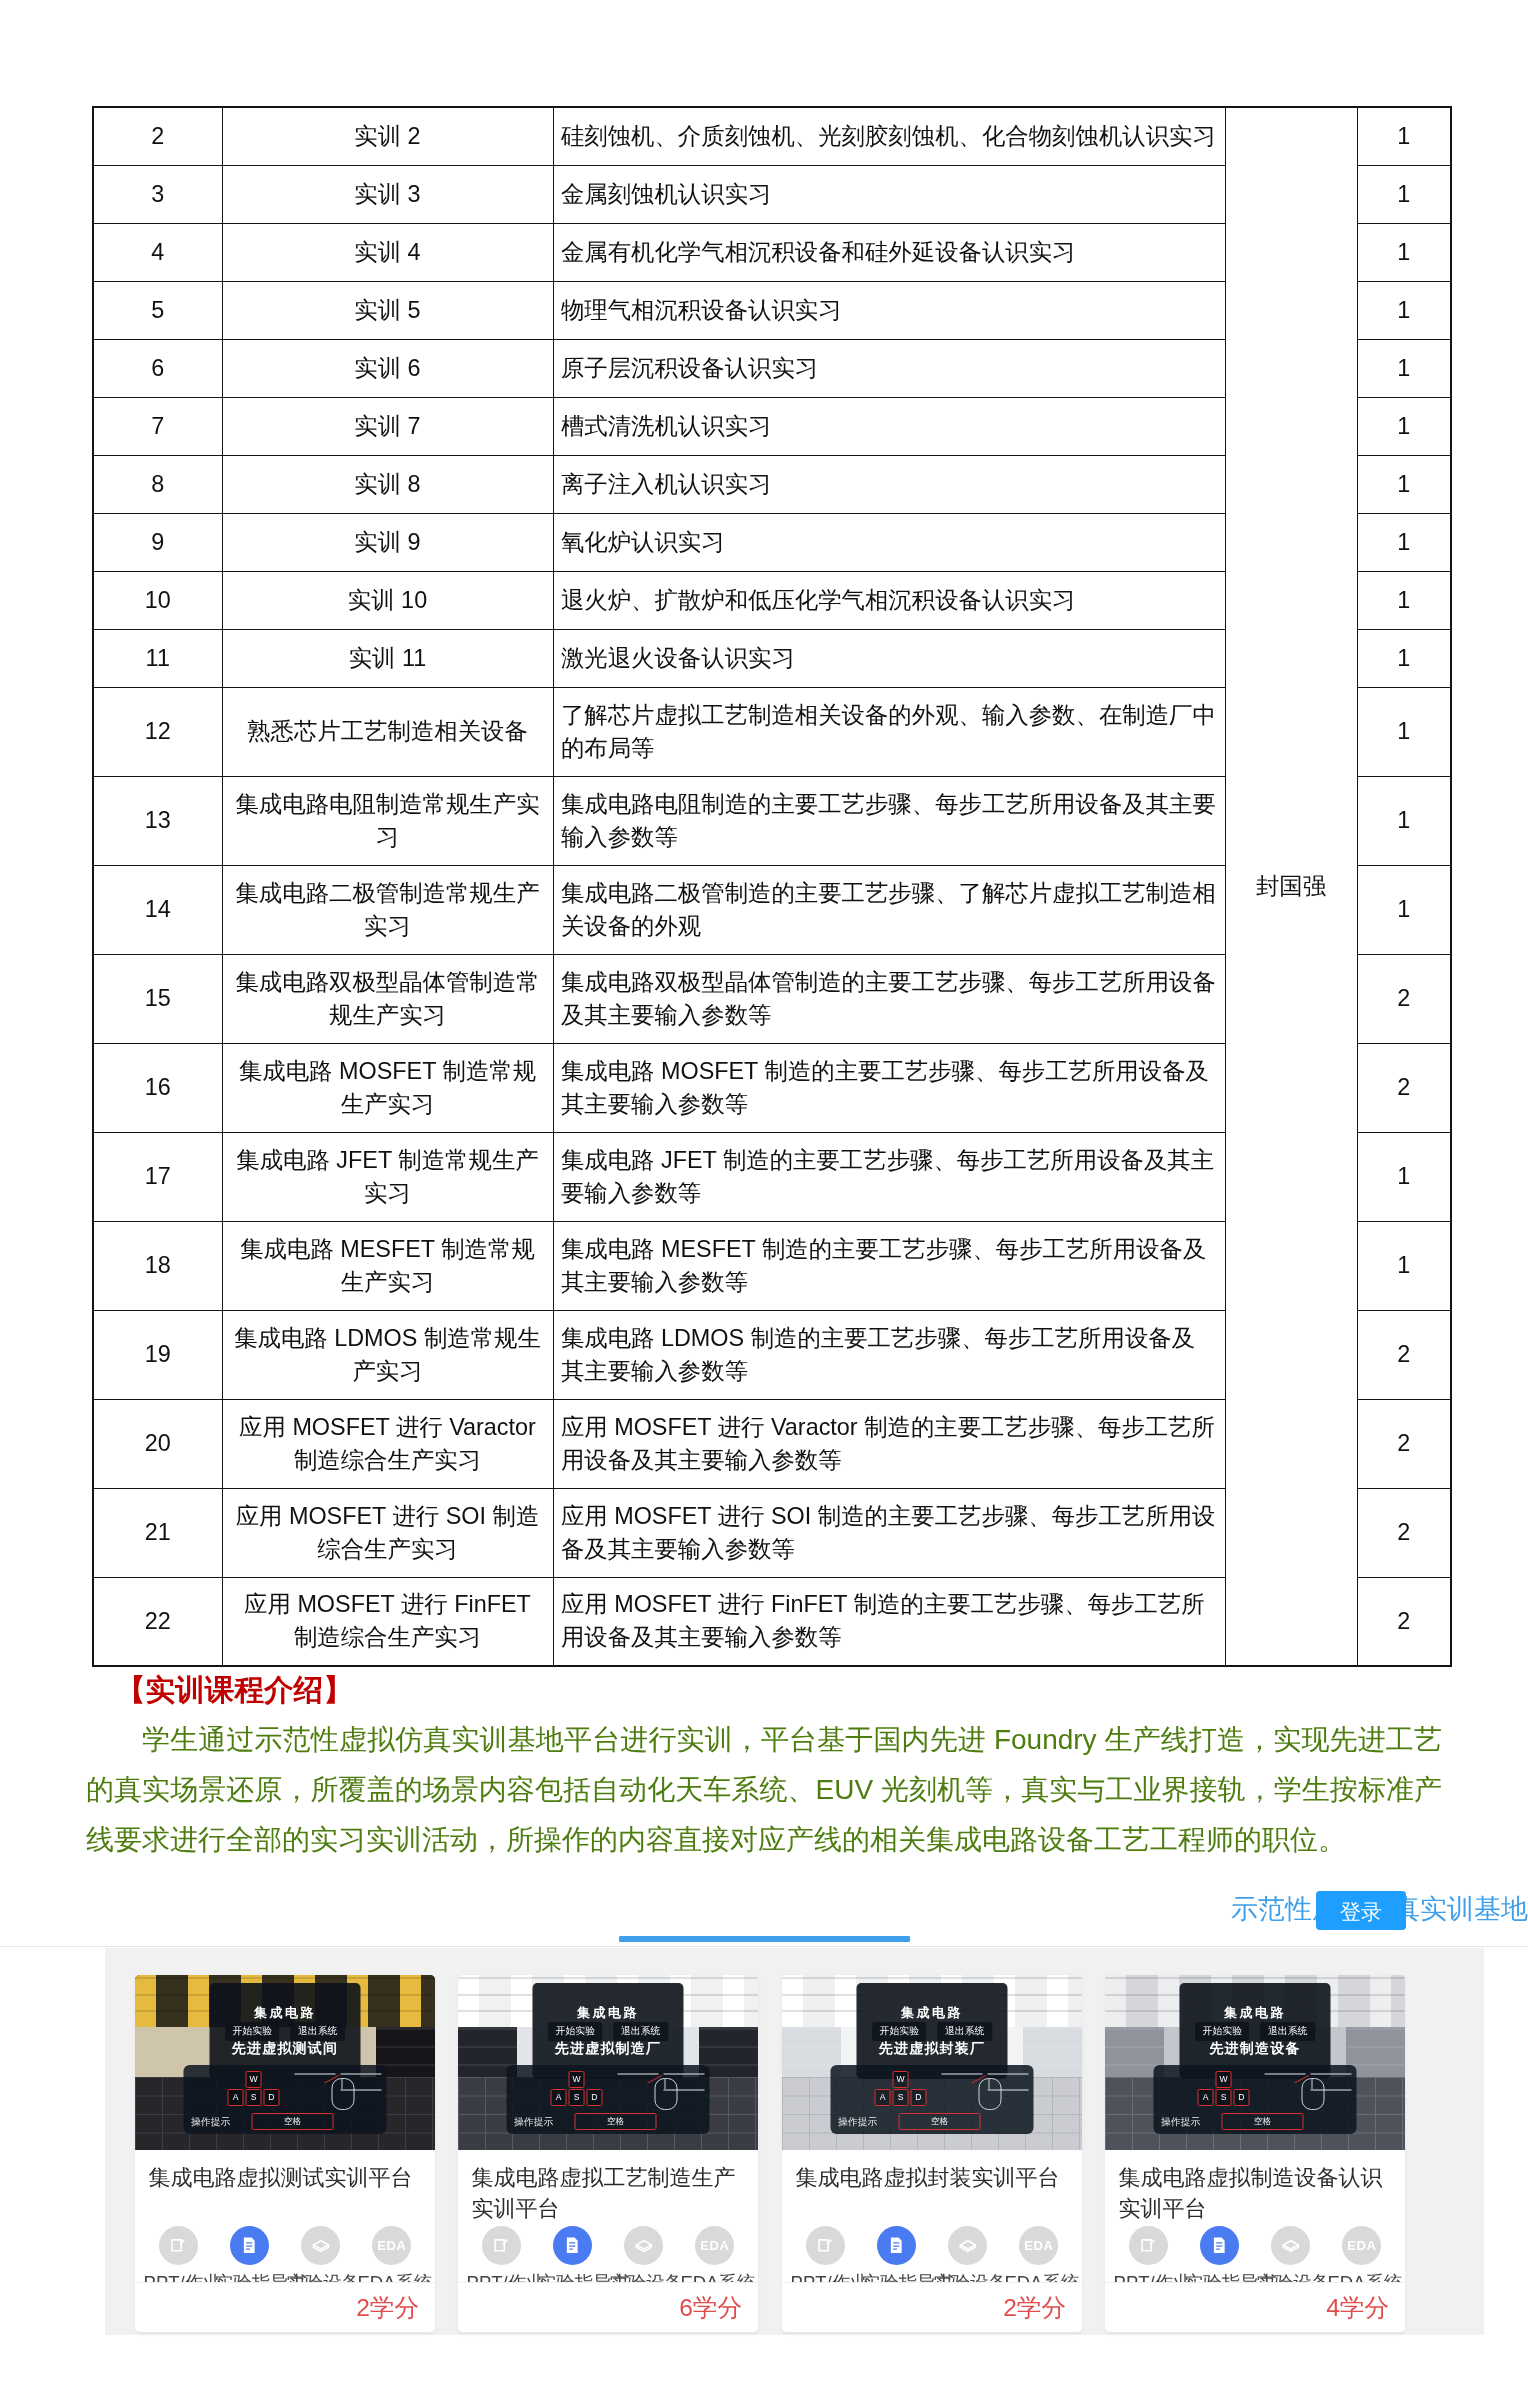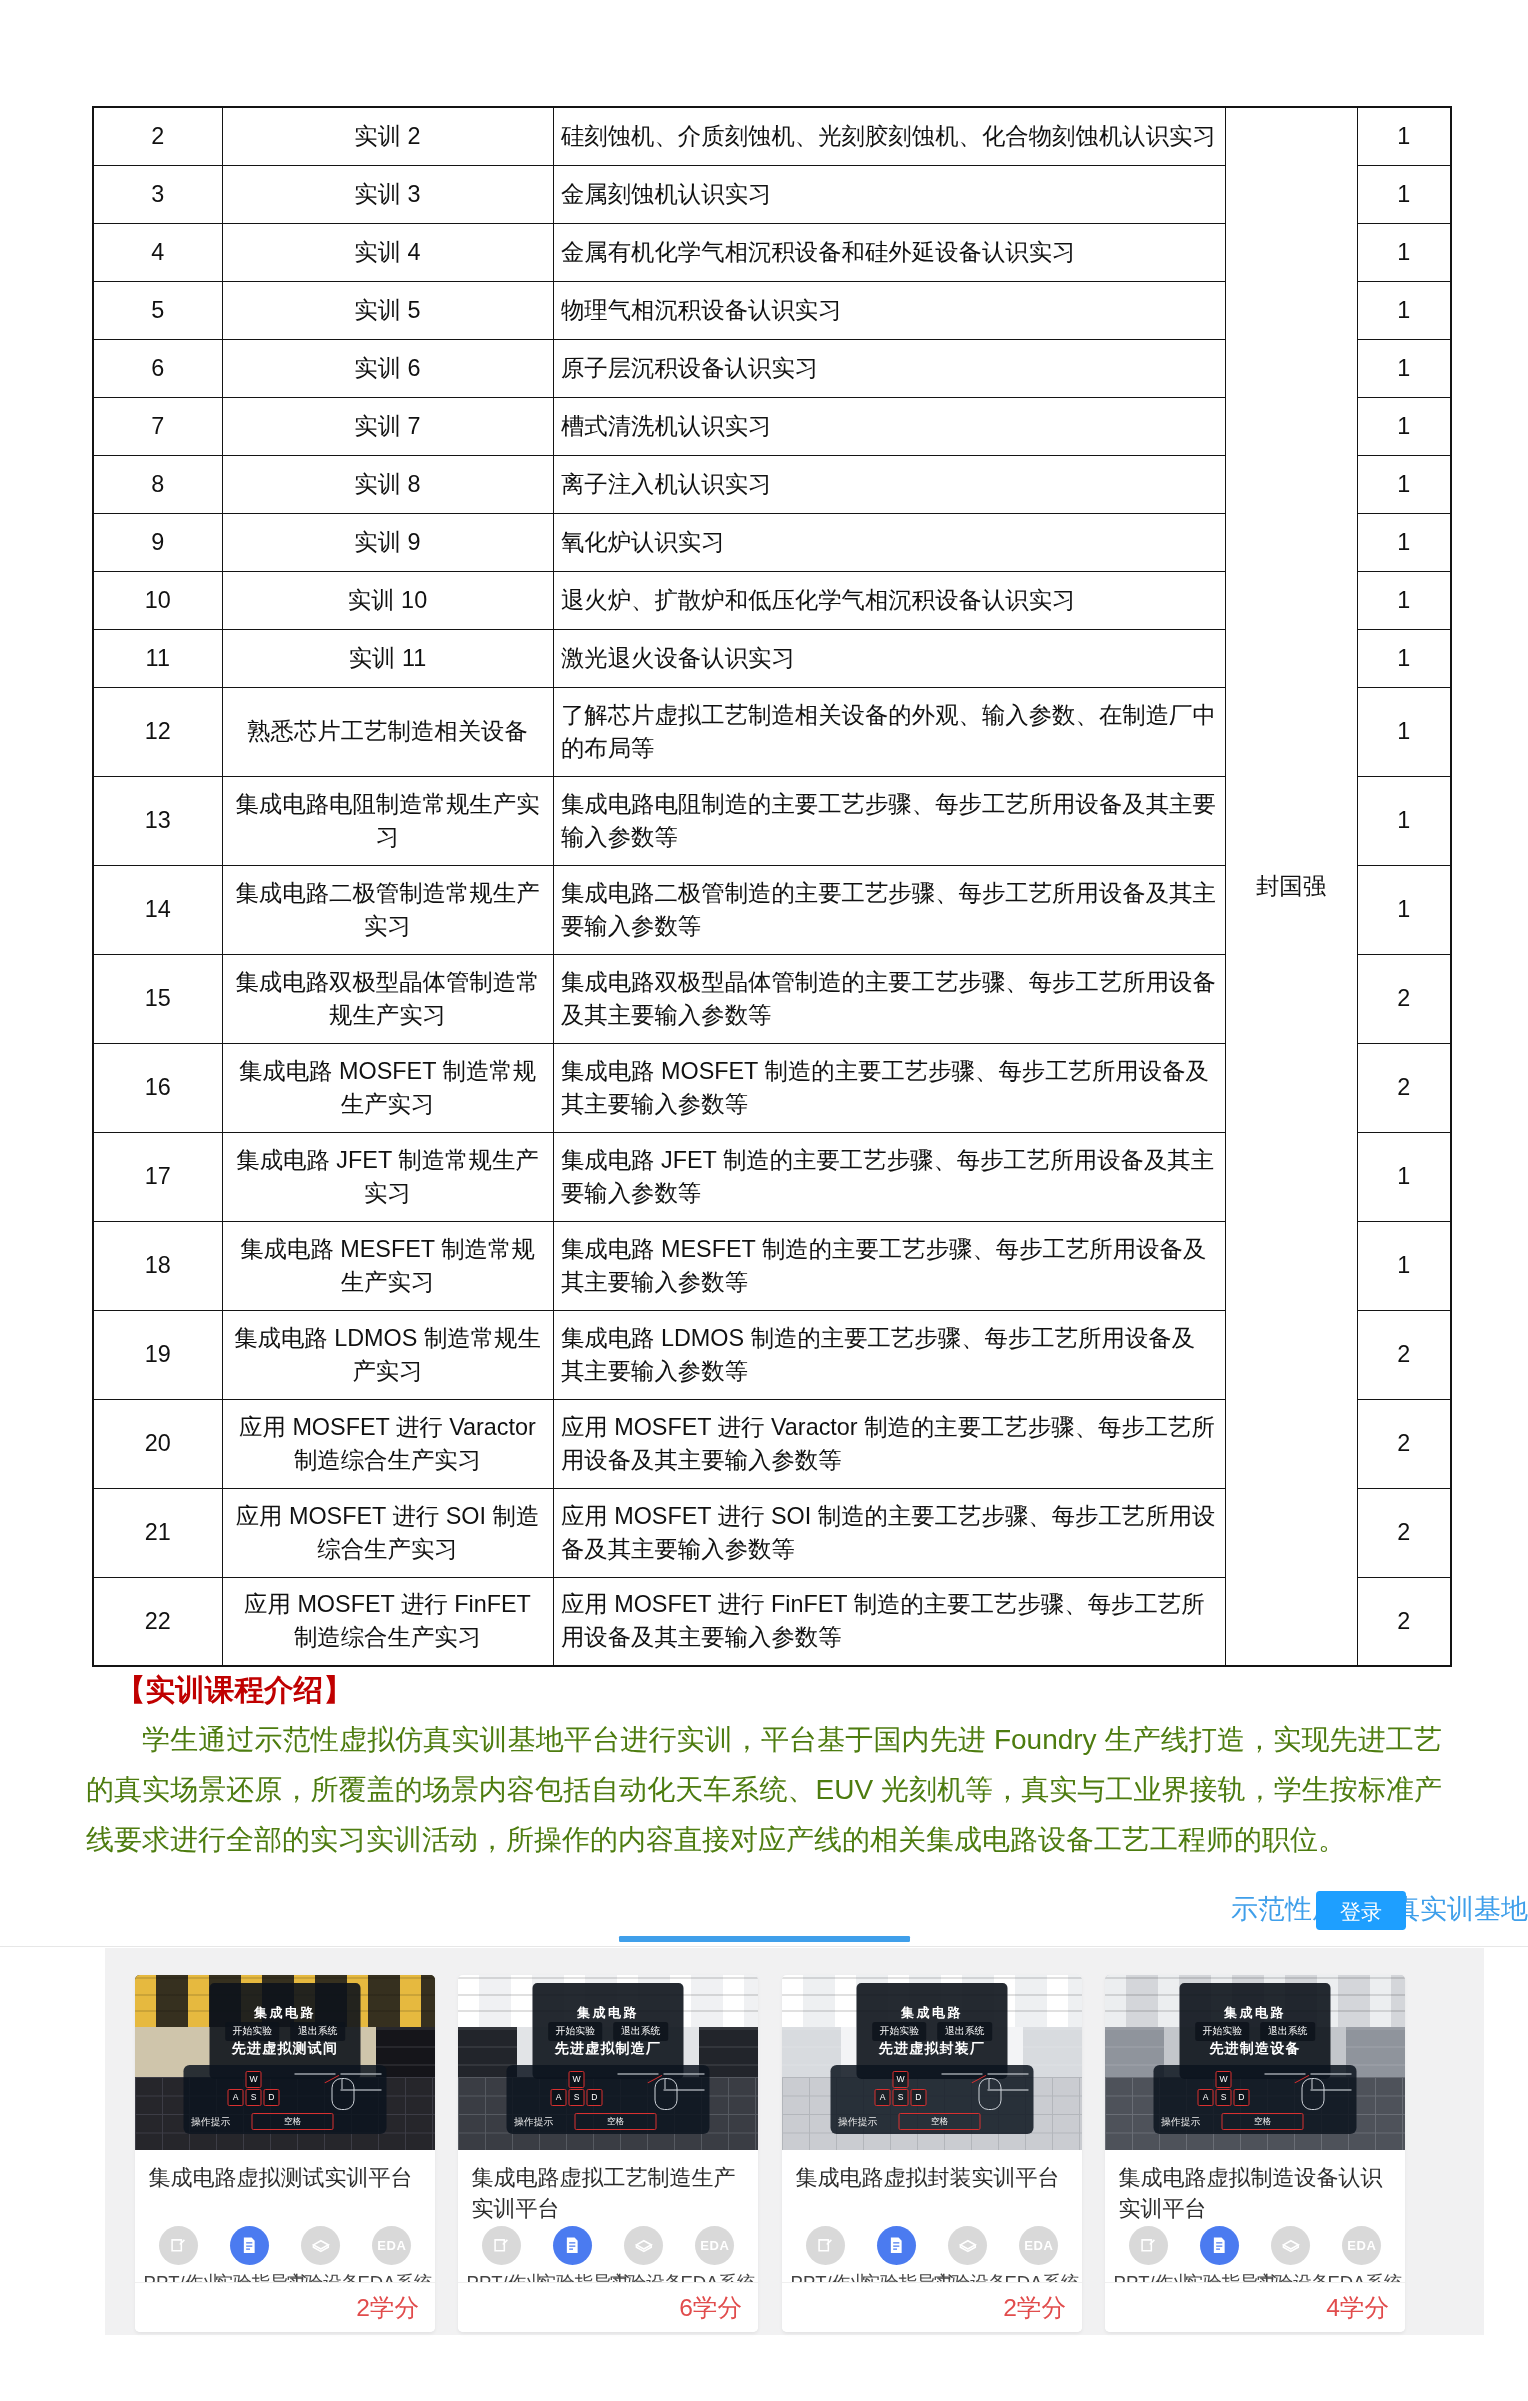--- a/index.html
+++ b/index.html
@@ -178,21 +178,21 @@
   </tr>
           <tr class="row tall">
     <td class="c-no">13</td>
     <td class="c-name">集成电路电阻制造常规生产实习</td>
     <td class="c-desc">集成电路电阻制造的主要工艺步骤、每步工艺所用设备及其主要输入参数等</td>
     <td class="c-credit">1</td>
   </tr>
           <tr class="row tall">
     <td class="c-no">14</td>
     <td class="c-name">集成电路二极管制造常规生产实习</td>
-    <td class="c-desc">集成电路二极管制造的主要工艺步骤、每步工艺所用设备及其主要输入参数等</td>
+    <td class="c-desc">集成电路二极管制造的主要工艺步骤、了解芯片虚拟工艺制造相关设备的外观</td>
     <td class="c-credit">1</td>
   </tr>
           <tr class="row tall">
     <td class="c-no">15</td>
     <td class="c-name">集成电路双极型晶体管制造常规生产实习</td>
     <td class="c-desc">集成电路双极型晶体管制造的主要工艺步骤、每步工艺所用设备及其主要输入参数等</td>
     <td class="c-credit">2</td>
   </tr>
           <tr class="row tall">
     <td class="c-no">16</td>

